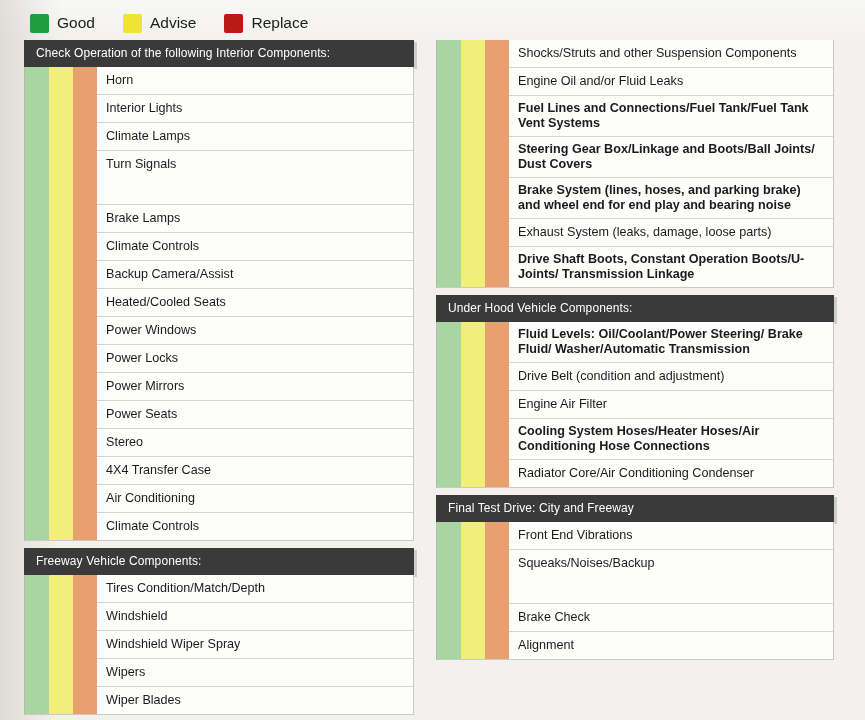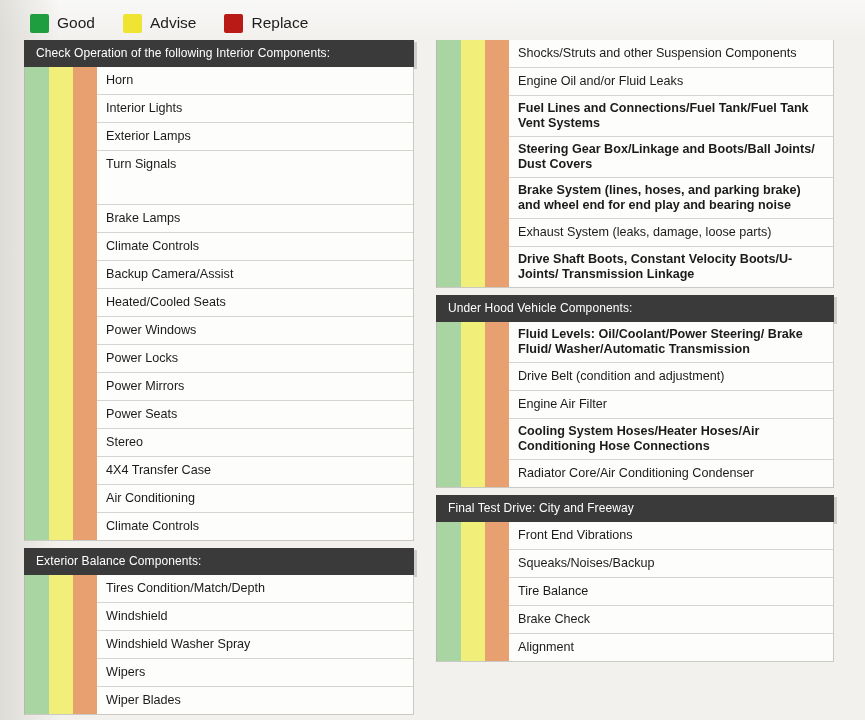--- a/index.html
+++ b/index.html
@@ -171,21 +171,21 @@
                 <div class="sw sw-replace"></div>
               </div>
               <div class="label">Interior Lights</div>
             </div>
             <div class="row">
               <div class="swatches">
                 <div class="sw sw-good"></div>
                 <div class="sw sw-advise"></div>
                 <div class="sw sw-replace"></div>
               </div>
-              <div class="label">Exterior Lamps</div>
+              <div class="label">Climate Lamps</div>
             </div>
             <div class="row">
               <div class="swatches">
                 <div class="sw sw-good"></div>
                 <div class="sw sw-advise"></div>
                 <div class="sw sw-replace"></div>
               </div>
               <div class="label">Turn Signals</div>
             </div>
             <div class="row">
@@ -287,21 +287,21 @@
               <div class="swatches">
                 <div class="sw sw-good"></div>
                 <div class="sw sw-advise"></div>
                 <div class="sw sw-replace"></div>
               </div>
               <div class="label">Climate Controls</div>
             </div>
           </div>
         </div>
         <div class="section">
-          <div class="section-header">Exterior Balance Components:</div>
+          <div class="section-header">Freeway Vehicle Components:</div>
           <div class="rows">
             <div class="row">
               <div class="swatches">
                 <div class="sw sw-good"></div>
                 <div class="sw sw-advise"></div>
                 <div class="sw sw-replace"></div>
               </div>
               <div class="label">Tires Condition/Match/Depth</div>
             </div>
             <div class="row">
@@ -311,21 +311,21 @@
                 <div class="sw sw-replace"></div>
               </div>
               <div class="label">Windshield</div>
             </div>
             <div class="row">
               <div class="swatches">
                 <div class="sw sw-good"></div>
                 <div class="sw sw-advise"></div>
                 <div class="sw sw-replace"></div>
               </div>
-              <div class="label">Windshield Washer Spray</div>
+              <div class="label">Windshield Wiper Spray</div>
             </div>
             <div class="row">
               <div class="swatches">
                 <div class="sw sw-good"></div>
                 <div class="sw sw-advise"></div>
                 <div class="sw sw-replace"></div>
               </div>
               <div class="label">Wipers</div>
             </div>
             <div class="row">
@@ -389,21 +389,21 @@
                 <div class="sw sw-replace"></div>
               </div>
               <div class="label">Exhaust System (leaks, damage, loose parts)</div>
             </div>
             <div class="row tall">
               <div class="swatches">
                 <div class="sw sw-good"></div>
                 <div class="sw sw-advise"></div>
                 <div class="sw sw-replace"></div>
               </div>
-              <div class="label two-line">Drive Shaft Boots, Constant Velocity Boots/U-Joints/ Transmission Linkage</div>
+              <div class="label two-line">Drive Shaft Boots, Constant Operation Boots/U-Joints/ Transmission Linkage</div>
             </div>
           </div>
         </div>
         <div class="section">
           <div class="section-header">Under Hood Vehicle Components:</div>
           <div class="rows">
             <div class="row tall">
               <div class="swatches">
                 <div class="sw sw-good"></div>
                 <div class="sw sw-advise"></div>
@@ -463,21 +463,20 @@
                 <div class="sw sw-replace"></div>
               </div>
               <div class="label">Squeaks/Noises/Backup</div>
             </div>
             <div class="row">
               <div class="swatches">
                 <div class="sw sw-good"></div>
                 <div class="sw sw-advise"></div>
                 <div class="sw sw-replace"></div>
               </div>
-              <div class="label">Tire Balance</div>
             </div>
             <div class="row">
               <div class="swatches">
                 <div class="sw sw-good"></div>
                 <div class="sw sw-advise"></div>
                 <div class="sw sw-replace"></div>
               </div>
               <div class="label">Brake Check</div>
             </div>
             <div class="row">

